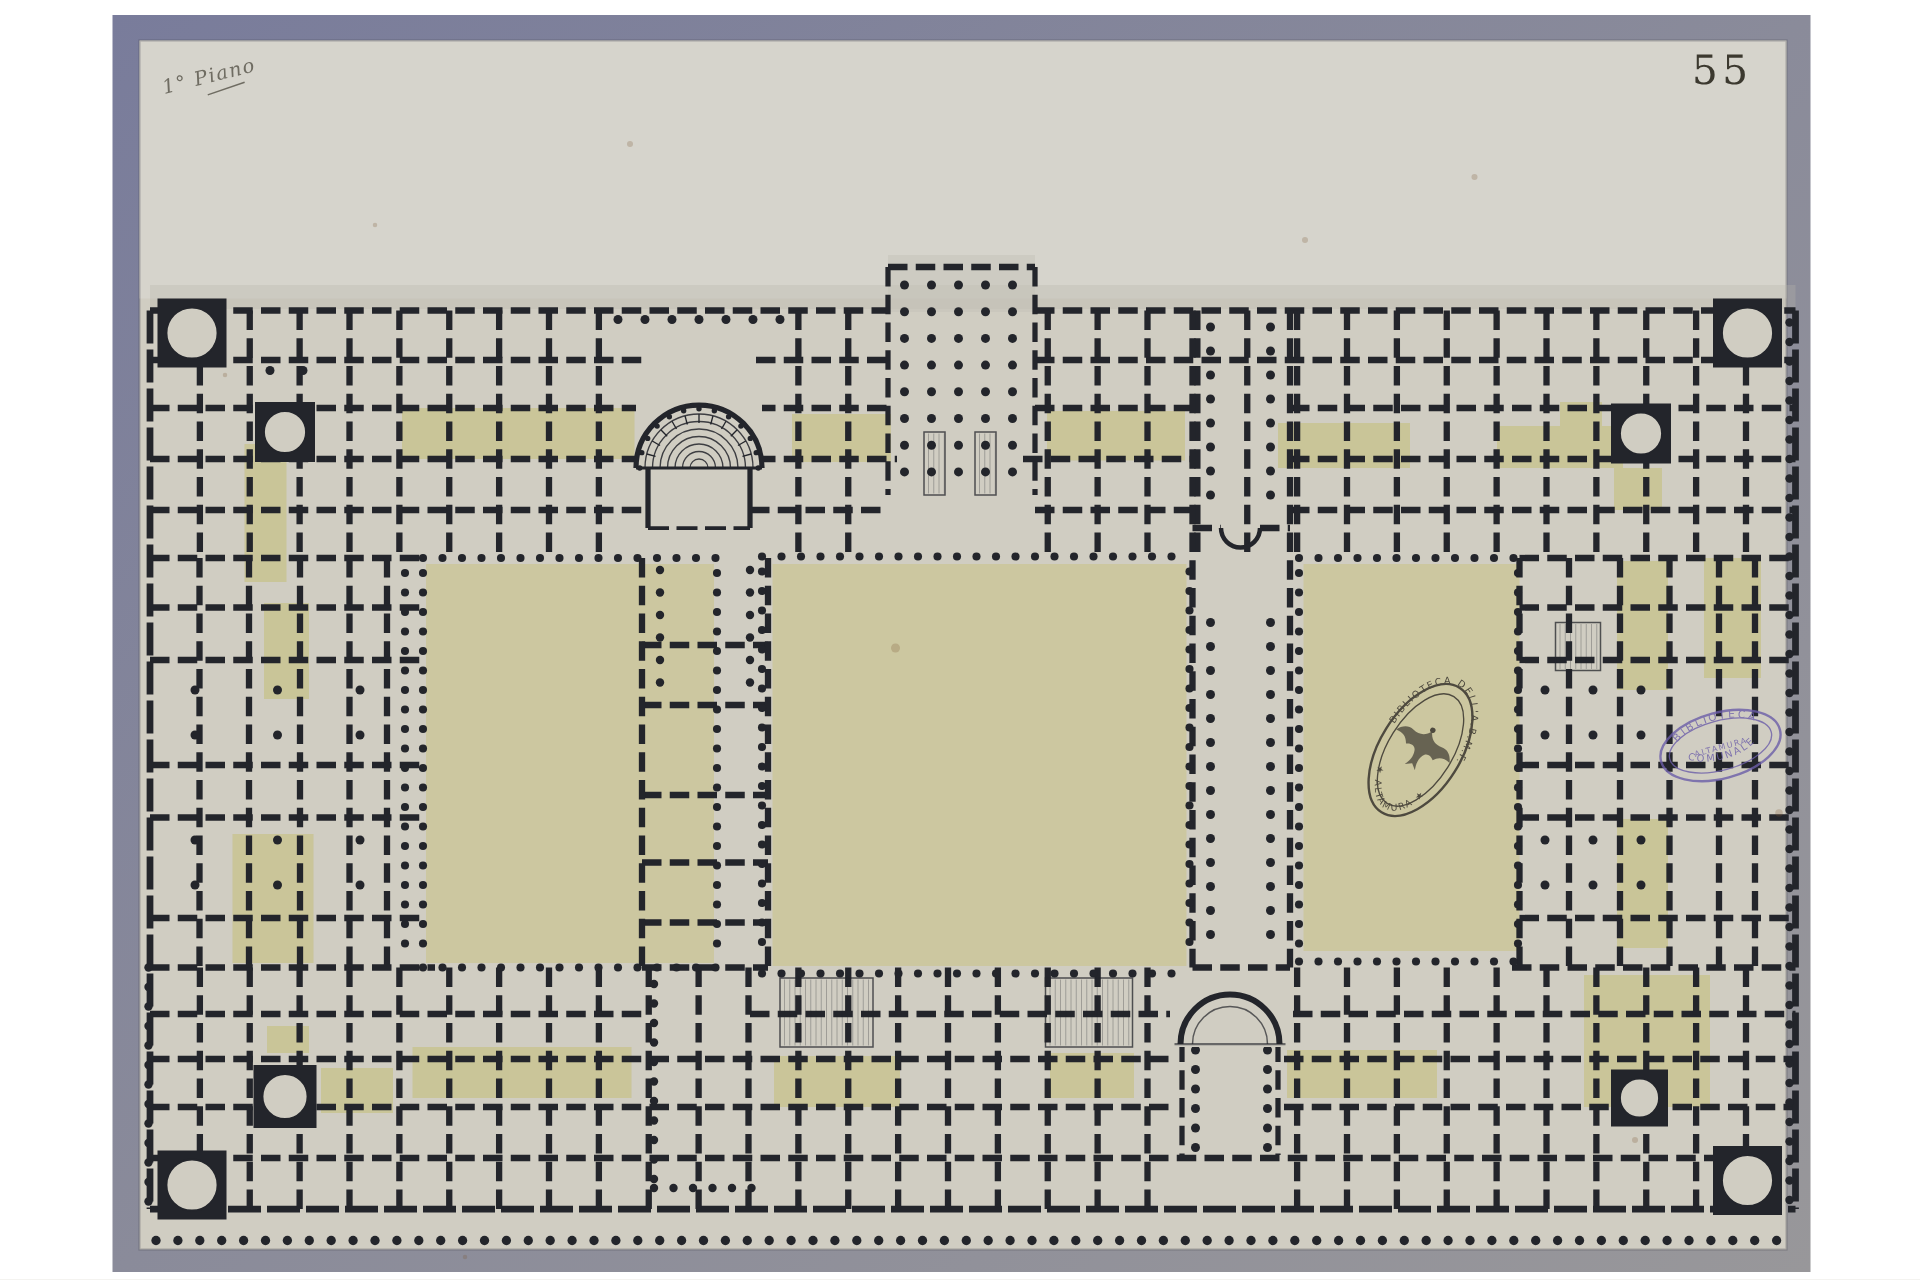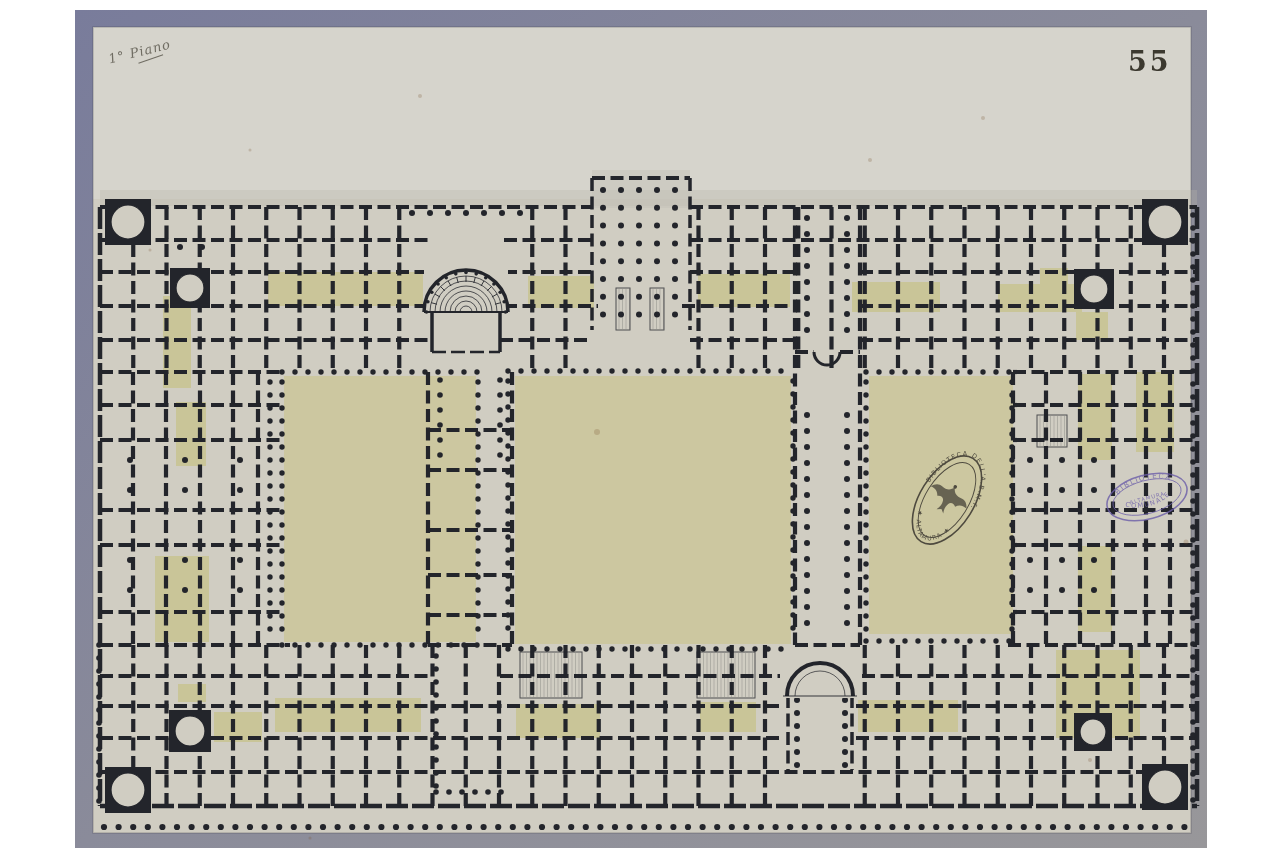--- a/index.html
+++ b/index.html
@@ -1,21 +1,21 @@
 <!DOCTYPE html>
 <html><head>
 <meta charset="utf-8">
 <style>
   html,body{margin:0;padding:0;background:#ffffff;width:1280px;height:853px;overflow:hidden;
     font-family:"DejaVu Serif","Liberation Serif",serif;}
   .stage{position:relative;width:1280px;height:853px;}
   svg{position:absolute;left:0;top:0;}
   .overlay{position:absolute;z-index:5;}
-  #page-number{left:1128px;top:46px;font-size:27px;letter-spacing:3px;color:#3c392f;
-    font-family:"DejaVu Serif",serif;font-weight:bold;}
+  #page-number{left:1128px;top:32px;font-size:27px;letter-spacing:3px;color:#3c392f;
+    font-family:"DejaVu Serif",serif;}
   #annotation{left:108px;top:44px;font-size:13px;font-style:italic;color:#6f6c62;
     transform:rotate(-14deg);letter-spacing:1px;white-space:nowrap;}
   #annotation .flourish{display:block;width:26px;border-bottom:1.5px solid #6f6c62;
     margin:2px 0 0 28px;transform:rotate(-5deg);}
   text{font-family:"DejaVu Sans","Liberation Sans",sans-serif;}
 </style>
 </head>
 <body>
 
 <div class="stage">

